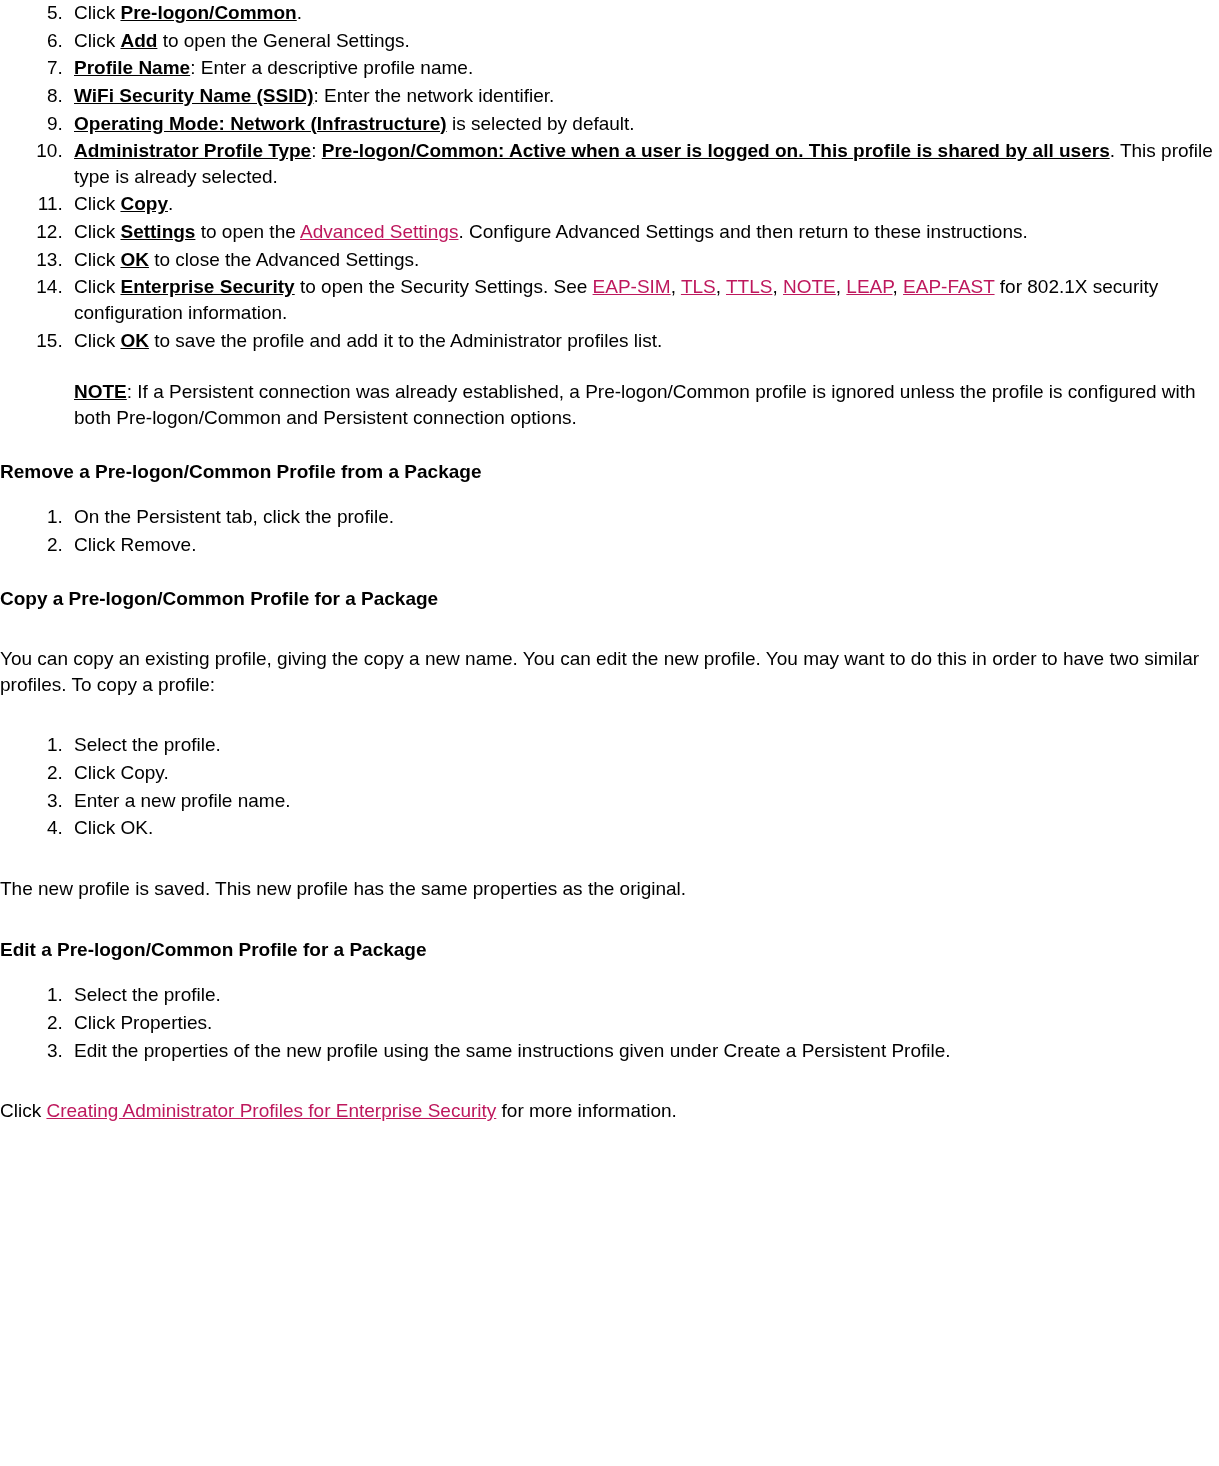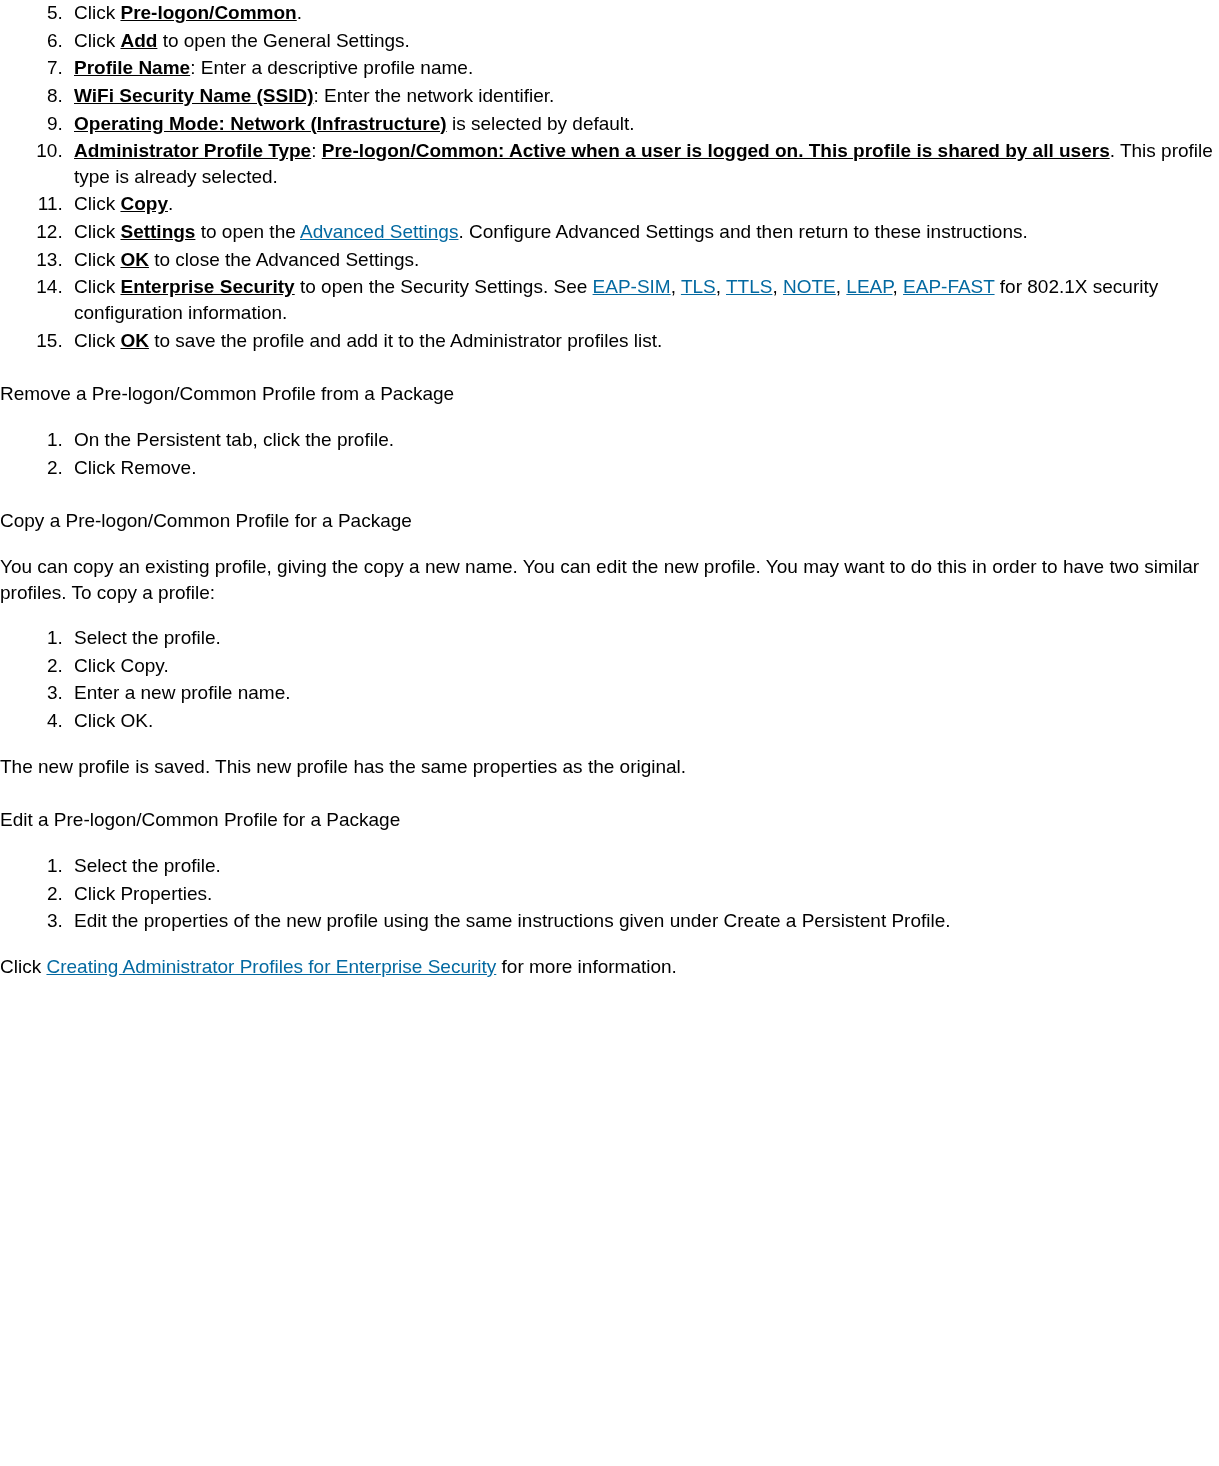--- a/index.html
+++ b/index.html
@@ -17,50 +17,51 @@
     }
     ol li {
       padding-left: 6px;
       margin-bottom: 2px;
     }
     b {
       font-weight: bold;
       text-decoration: underline;
     }
     a {
-      color: #0369a1;
+      color: #be185d;
     }
     h4 {
       font-size: 19px;
-      font-weight: normal;
+      font-weight: bold;
       margin: 28px 0 20px 0;
       padding: 0;
     }
     p {
-      margin: 20px 0;
+      margin: 35px 0;
     }
     .note-block {
       margin-top: 26px;
     }
   </style>
 </head>
 <body>
 
 <ol start="5">
   <li><span>Click </span><b>Pre-logon/Common</b><span>.</span></li>
   <li><span>Click </span><b>Add</b><span> to open the General Settings.</span></li>
   <li><b>Profile Name</b><span>: Enter a descriptive profile name.</span></li>
   <li><b>WiFi Security Name (SSID)</b><span>: Enter the network identifier.</span></li>
   <li><b>Operating Mode: Network (Infrastructure)</b><span> is selected by default.</span></li>
   <li><b>Administrator Profile Type</b><span>: </span><b>Pre-logon/Common: Active when a user is logged on. This profile is shared by all users</b><span>. This profile type is already selected.</span></li>
   <li><span>Click </span><b>Copy</b><span>.</span></li>
   <li><span>Click </span><b>Settings</b><span> to open the </span><a href="#">Advanced Settings</a><span>. Configure Advanced Settings and then return to these instructions.</span></li>
   <li><span>Click </span><b>OK</b><span> to close the Advanced Settings.</span></li>
   <li><span>Click </span><b>Enterprise Security</b><span> to open the Security Settings. See </span><a href="#">EAP-SIM</a><span>, </span><a href="#">TLS</a><span>, </span><a href="#">TTLS</a><span>, </span><a href="#">NOTE</a><span>, </span><a href="#">LEAP</a><span>, </span><a href="#">EAP-FAST</a><span> for 802.1X security configuration information.</span></li>
   <li><span>Click </span><b>OK</b><span> to save the profile and add it to the Administrator profiles list.</span>
+    <div class="note-block"><b>NOTE</b><span>: If a Persistent connection was already established, a Pre-logon/Common profile is ignored unless the profile is configured with both Pre-logon/Common and Persistent connection options.</span></div>
   </li>
 </ol>
 
 <h4>Remove a Pre-logon/Common Profile from a Package</h4>
 
 <ol>
   <li>On the Persistent tab, click the profile.</li>
   <li>Click Remove.</li>
 </ol>
 

